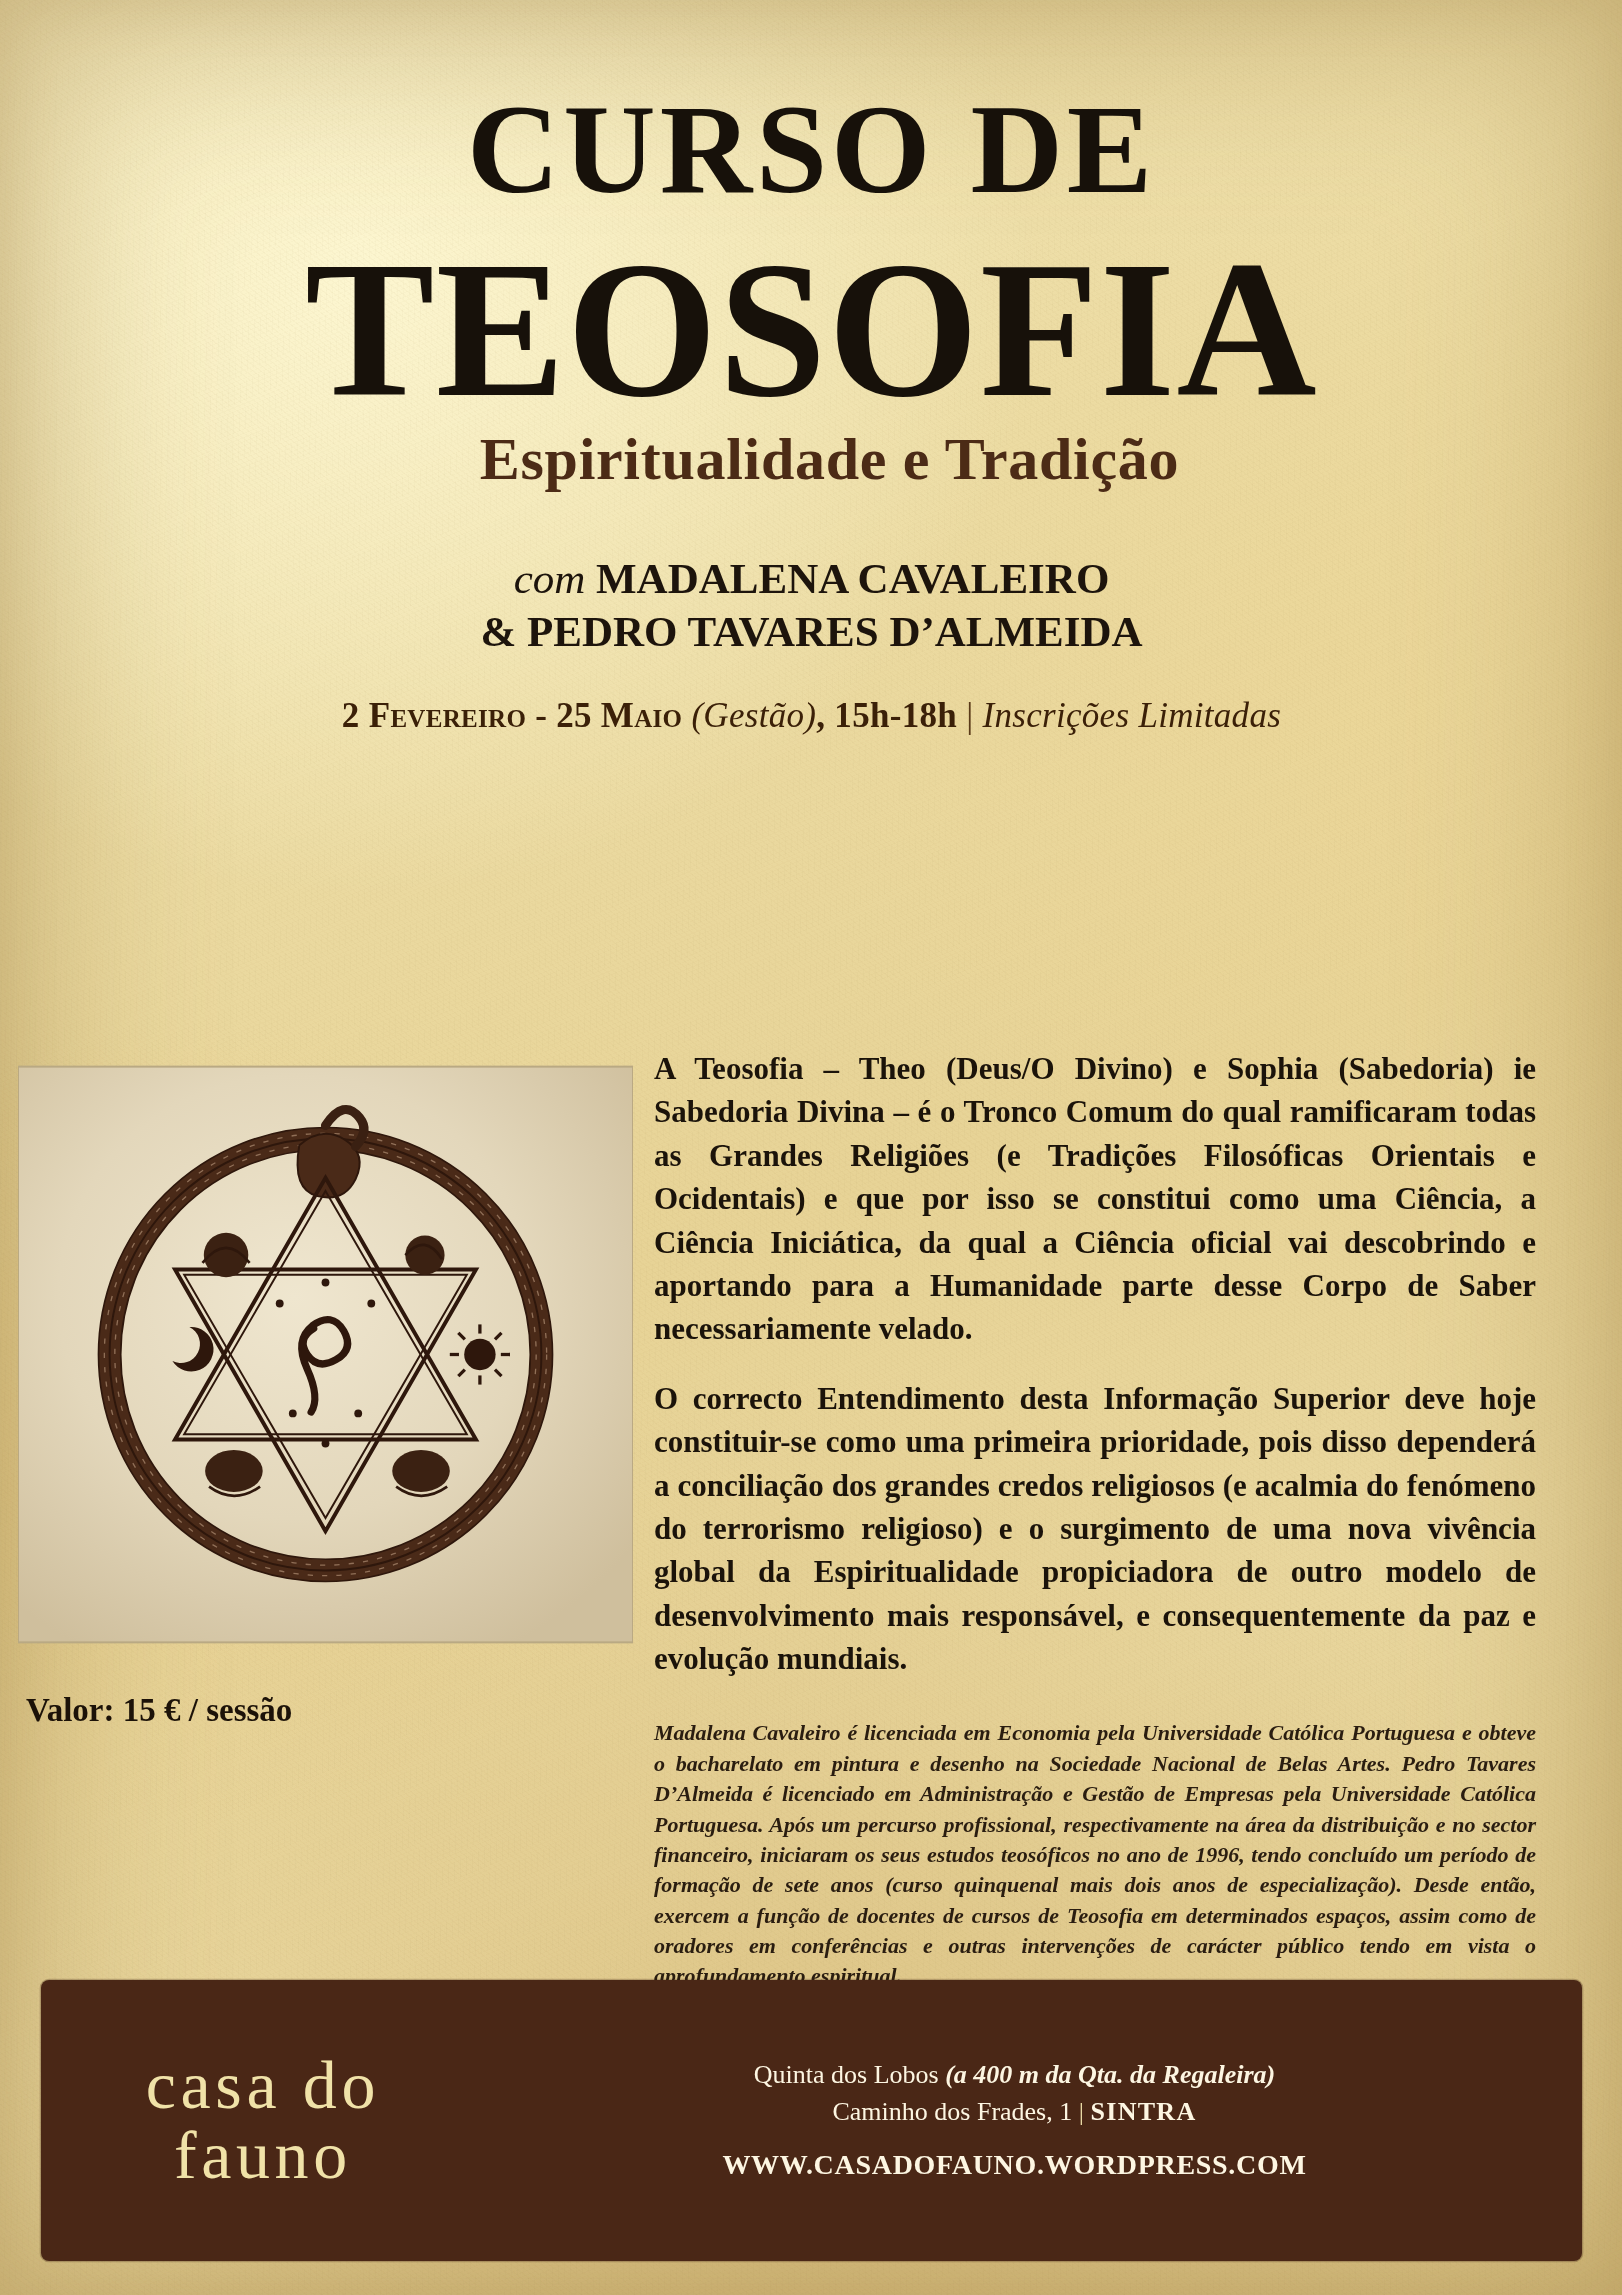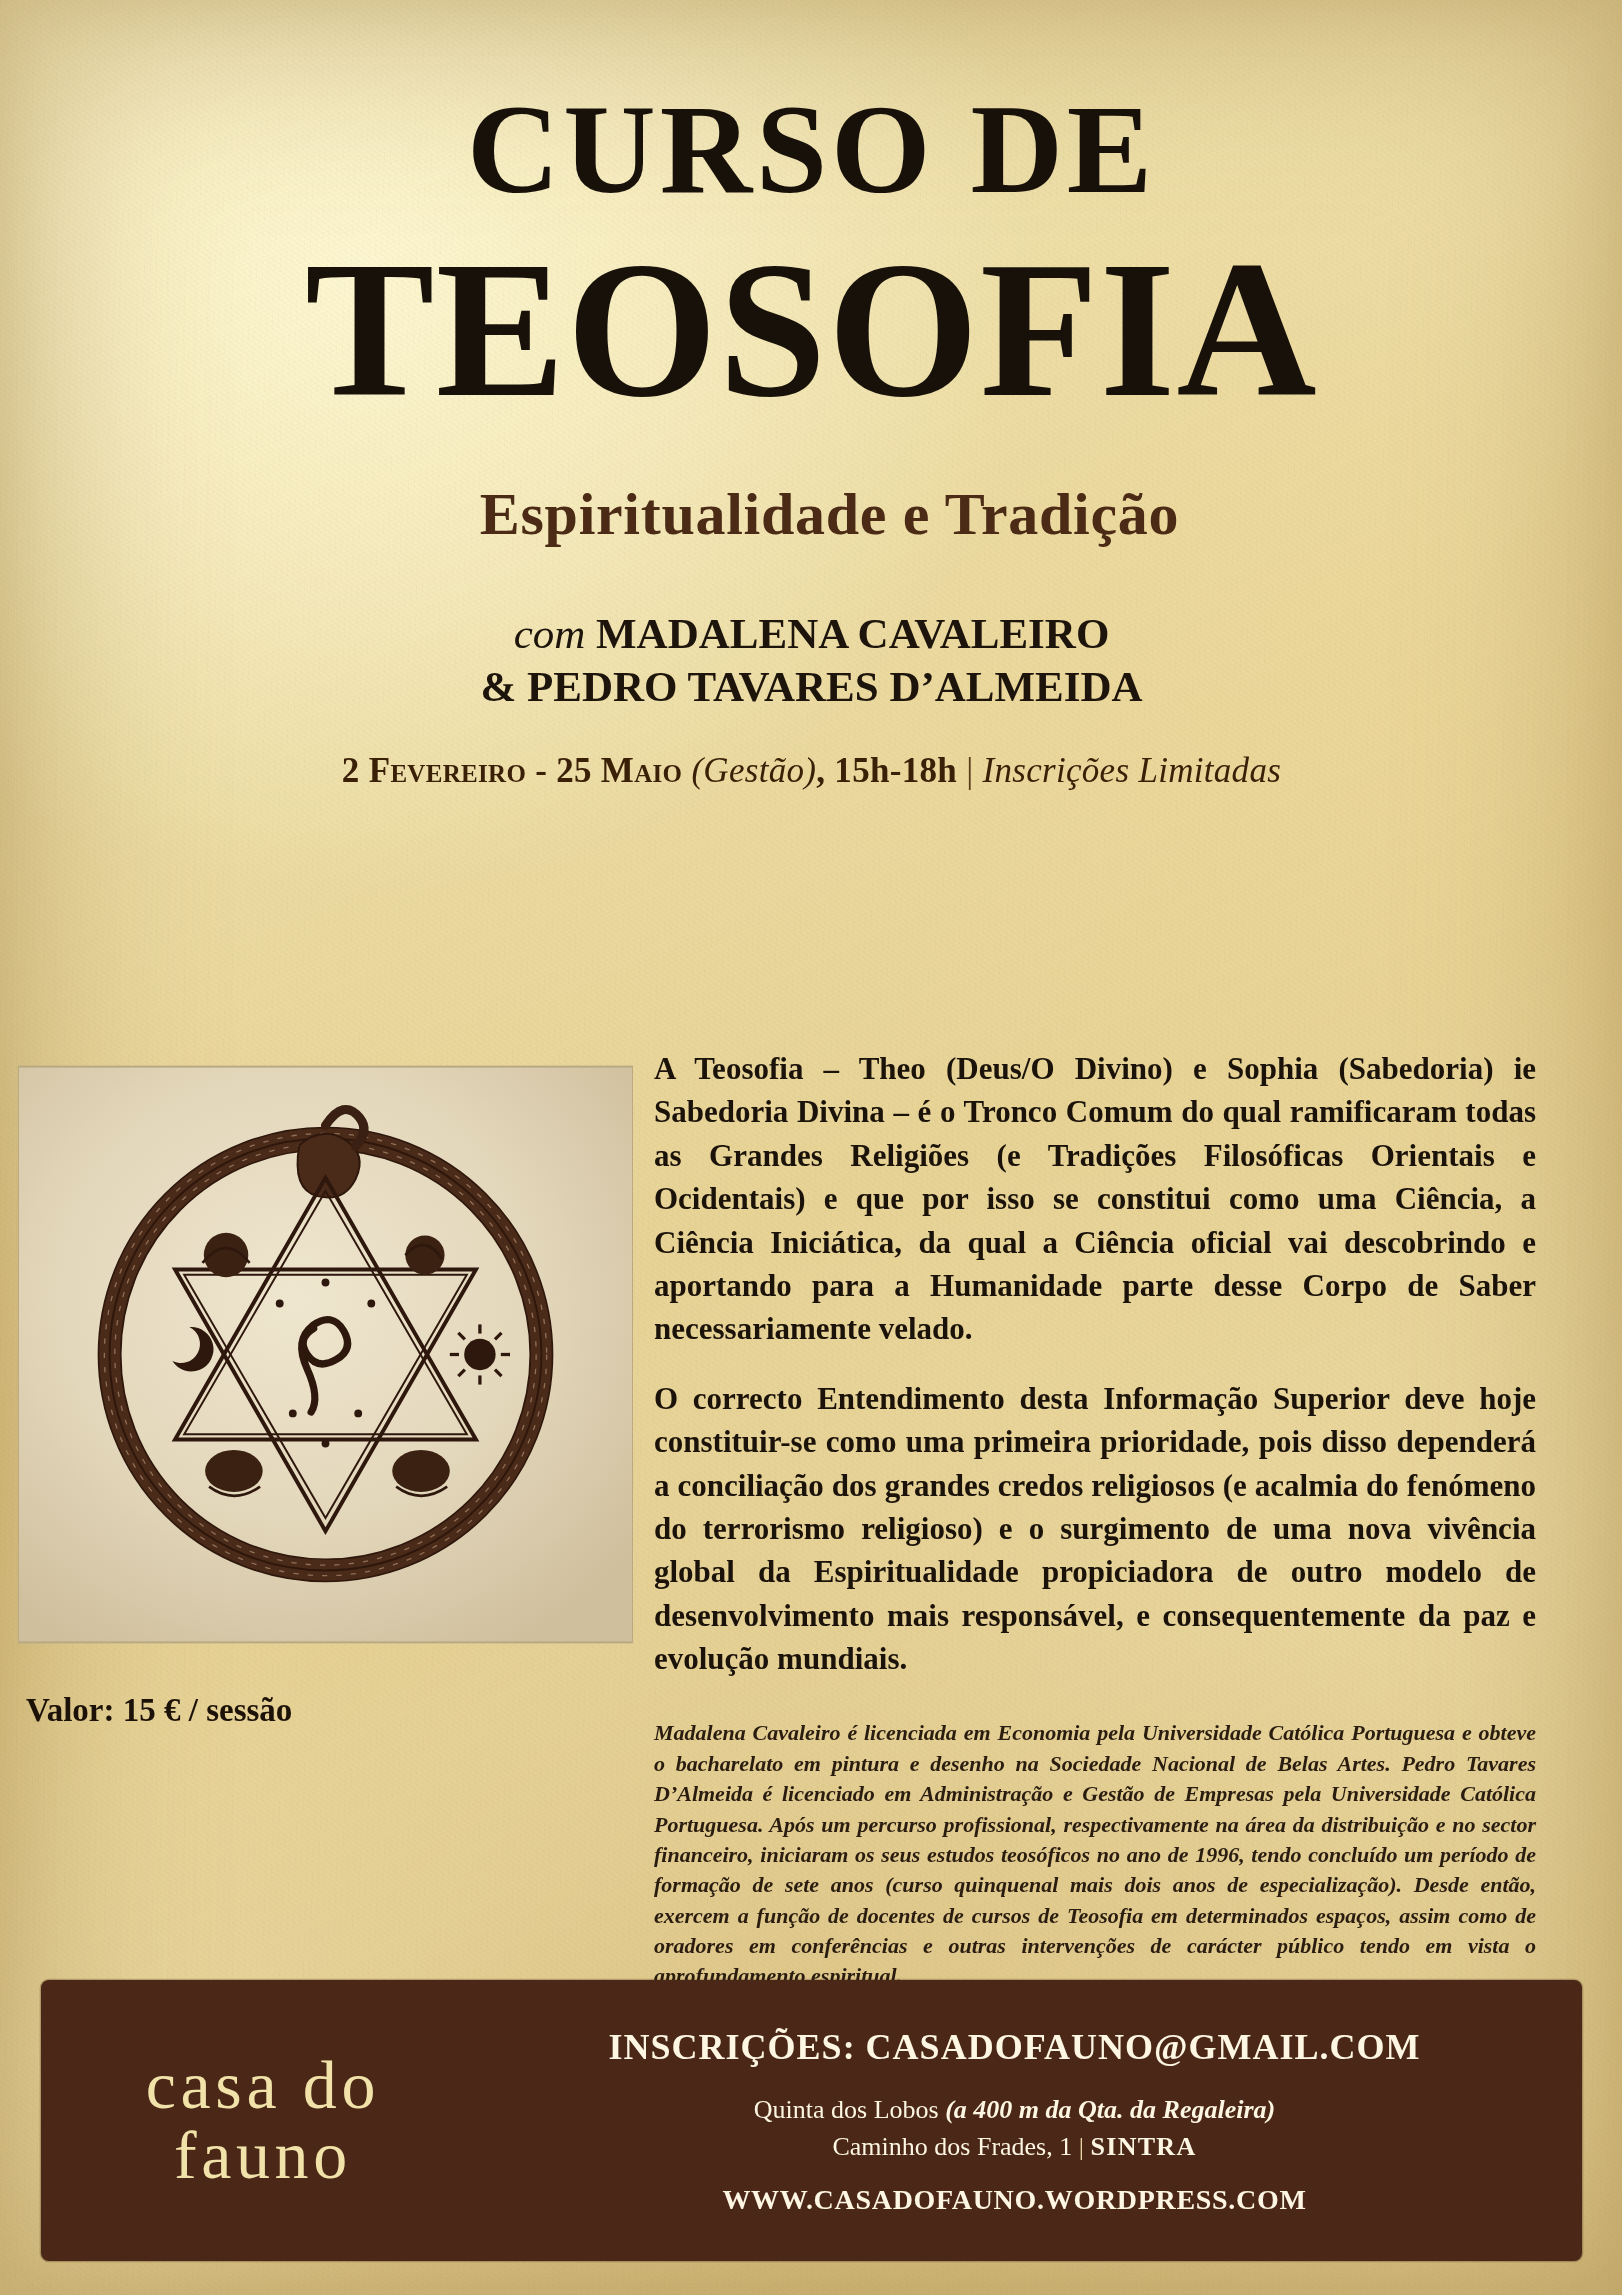--- a/index.html
+++ b/index.html
@@ -68,21 +68,20 @@
     margin-top: 22px;
     letter-spacing: 1.3px;
     text-align: center;
   }
   .subtitle {
     text-align: center;
     color: #4c2b16;
     font-size: 60px;
     font-weight: bold;
     letter-spacing: 0.7px;
-    margin-top: 55px;
     font-family: "Liberation Serif", serif;
     padding-left: 36px;
   }
   .presenters {
     text-align: center;
     color: #1d140c;
     margin-top: 59px;
     font-size: 43px;
     line-height: 1.22;
     font-weight: bold;
@@ -325,21 +324,20 @@
       <p class="bio">Madalena Cavaleiro é licenciada em Economia pela Universidade Católica Portuguesa e obteve o bacharelato em pintura e desenho na Sociedade Nacional de Belas Artes. Pedro Tavares D’Almeida é licenciado em Administração e Gestão de Empresas pela Universidade Católica Portuguesa. Após um percurso profissional, respectivamente na área da distribuição e no sector financeiro, iniciaram os seus estudos teosóficos no ano de 1996, tendo concluído um período de formação de sete anos (curso quinquenal mais dois anos de especialização). Desde então, exercem a função de docentes de cursos de Teosofia em determinados espaços, assim como de oradores em conferências e outras intervenções de carácter público tendo em vista o aprofundamento espiritual.</p>
     </div>
   </div>
 
   <div class="footer">
     <div class="logo">
       <div class="l1"><span>casa do</span></div>
       <div class="l2"><span>fauno</span></div>
     </div>
     <div class="footer-right">
-      <div class="insc">INSCRIÇÕES: CASADOFAUNO@GMAIL.COM</div>
       <div class="addr1">
         <span>Quinta dos Lobos</span>
         <span class="it">(a 400 m da Qta. da Regaleira)</span>
       </div>
       <div class="addr2">
         <span>Caminho dos Frades, 1</span>
         <span class="bar">|</span>
         <span class="sintra">SINTRA</span>
       </div>
       <div class="web">WWW.CASADOFAUNO.WORDPRESS.COM</div>

